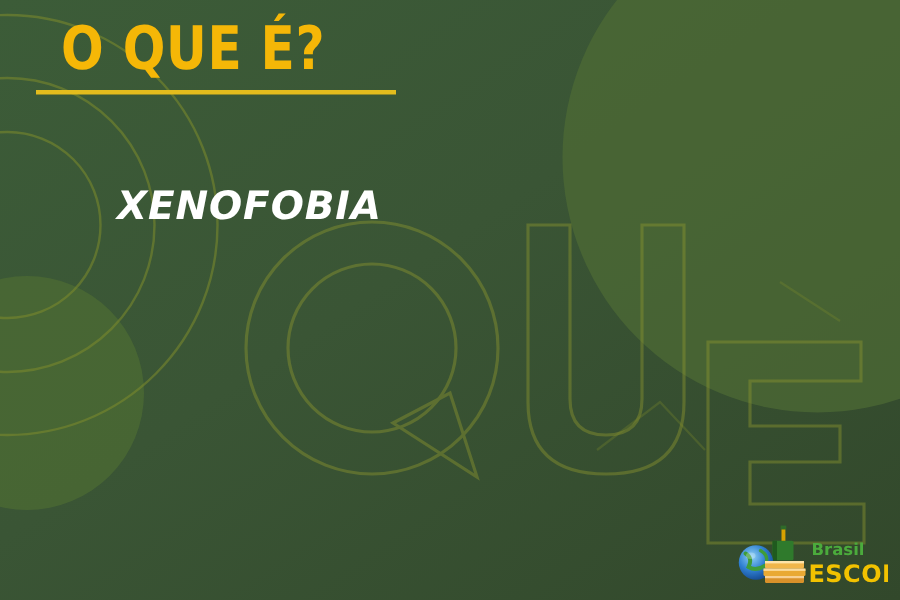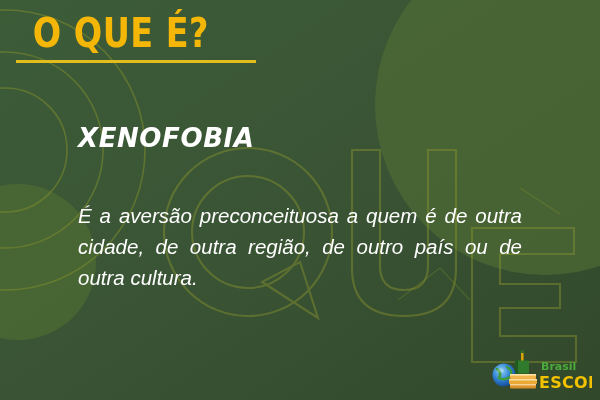--- a/index.html
+++ b/index.html
@@ -26,23 +26,24 @@
   .deco-svg {
     position: absolute;
     inset: 0;
     width: 600px;
     height: 400px;
   }
 
   
   .title-block {
     position: absolute;
-    left: 16px;
+    left: 0;
     top: 10px;
     width: 260px;
+    padding-left: 24px;
   }
   .title-text {
     margin: 0;
     padding: 0 0 0 18px;
     font-size: 40px;
     line-height: 46px;
     font-weight: bold;
     letter-spacing: 0.5px;
     color: #f5b707;
     font-family: "DejaVu Sans", sans-serif;
@@ -142,21 +143,20 @@
     </svg>
   </div>
 
   <div class="title-block">
     <h1 class="title-text">O QUE É?</h1>
     <div class="title-rule"></div>
   </div>
 
   <div class="content">
     <h2 class="term">XENOFOBIA</h2>
-    <p class="definition">É a aversão preconceituosa a quem é de outra cidade, de outra região, de outro país ou de outra cultura.</p>
   </div>
 
   <div class="logo">
     <svg class="logo-svg" viewBox="0 0 104 46" xmlns="http://www.w3.org/2000/svg">
       <defs>
         <radialGradient id="globeG" cx="38%" cy="33%" r="72%">
           <stop offset="0%" stop-color="#8fd2f5"></stop>
           <stop offset="55%" stop-color="#2f7fd1"></stop>
           <stop offset="100%" stop-color="#14488f"></stop>
         </radialGradient>

